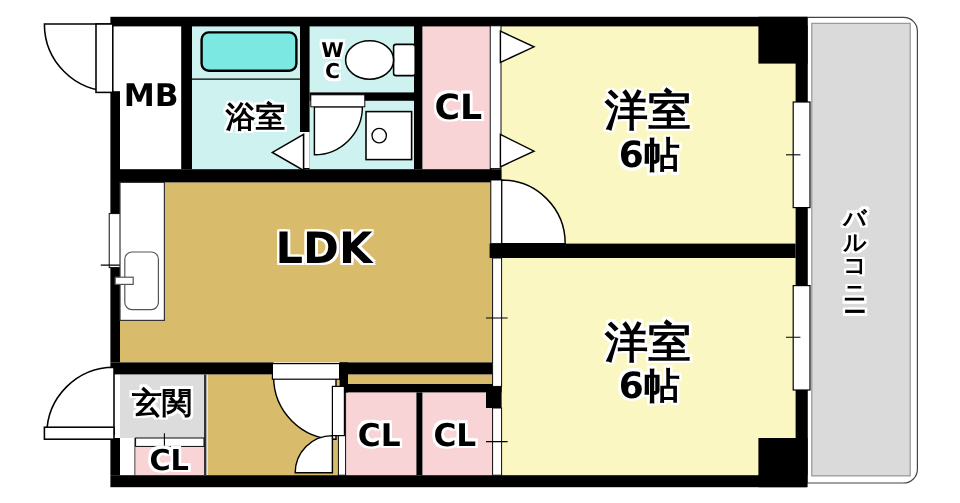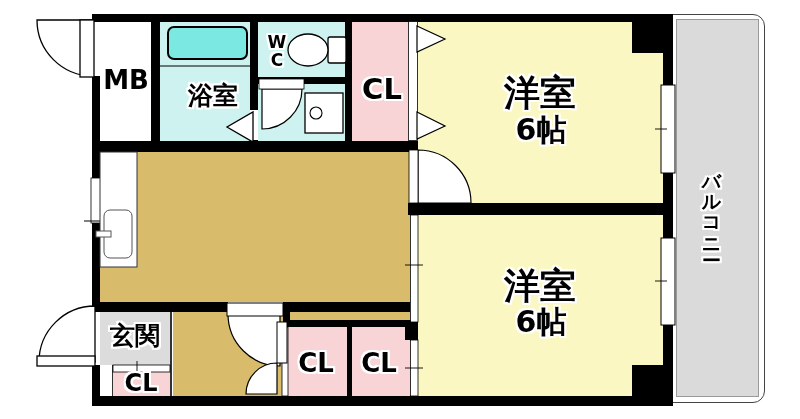--- a/index.html
+++ b/index.html
@@ -154,26 +154,27 @@
       <path d="M 277 394 L 277 363 A 31 31 0 0 0 246 394 Z" fill="#fff" stroke="#000" stroke-width="1.2"></path>
       <rect x="277" y="322" width="10" height="41" fill="#fff" stroke="#000" stroke-width="1"></rect>
     </g>
     <g>
       <rect x="113" y="365" width="57" height="7" fill="#fff" stroke="#000" stroke-width="0.8"></rect>
       <line x1="137" y1="361" x2="137" y2="376" stroke="#000" stroke-width="0.9"></line>
     </g>
   </svg>
 
   <div class="lbl" style="left:126px;top:81px;font-size:26px;font-weight:600;">MB</div>
-  <div class="lbl" style="left:213px;top:98px;font-size:25px;font-family:Liberation Mono, monospace;">浴室</div>
+  <div class="lbl" style="left:213px;top:98px;font-size:25px;">浴室</div>
   <div class="lbl" style="left:277px;top:52px;font-size:17px;">W
 C</div>
   <div class="lbl" style="left:382px;top:89px;font-size:29px;">CL</div>
   <div class="lbl" style="left:540px;top:93px;font-size:36px;">洋室</div>
   <div class="lbl" style="left:541px;top:130px;font-size:30px;">6帖</div>
+  <div class="lbl" style="left:270px;top:208px;font-size:36px;">LDK</div>
   <div class="lbl" style="left:135px;top:336px;font-size:25px;">玄関</div>
   <div class="lbl" style="left:141px;top:384px;font-size:24px;">CL</div>
   <div class="lbl" style="left:316px;top:364px;font-size:26px;">CL</div>
   <div class="lbl" style="left:379px;top:364px;font-size:26px;">CL</div>
   <div class="lbl" style="left:540px;top:286px;font-size:36px;">洋室</div>
   <div class="lbl" style="left:541px;top:322px;font-size:30px;">6帖</div>
   <div class="lbl lbl-vertical" style="left:712px;top:205px;font-size:19px;font-weight:600;">バルコニー</div>
 
 </div>
 

